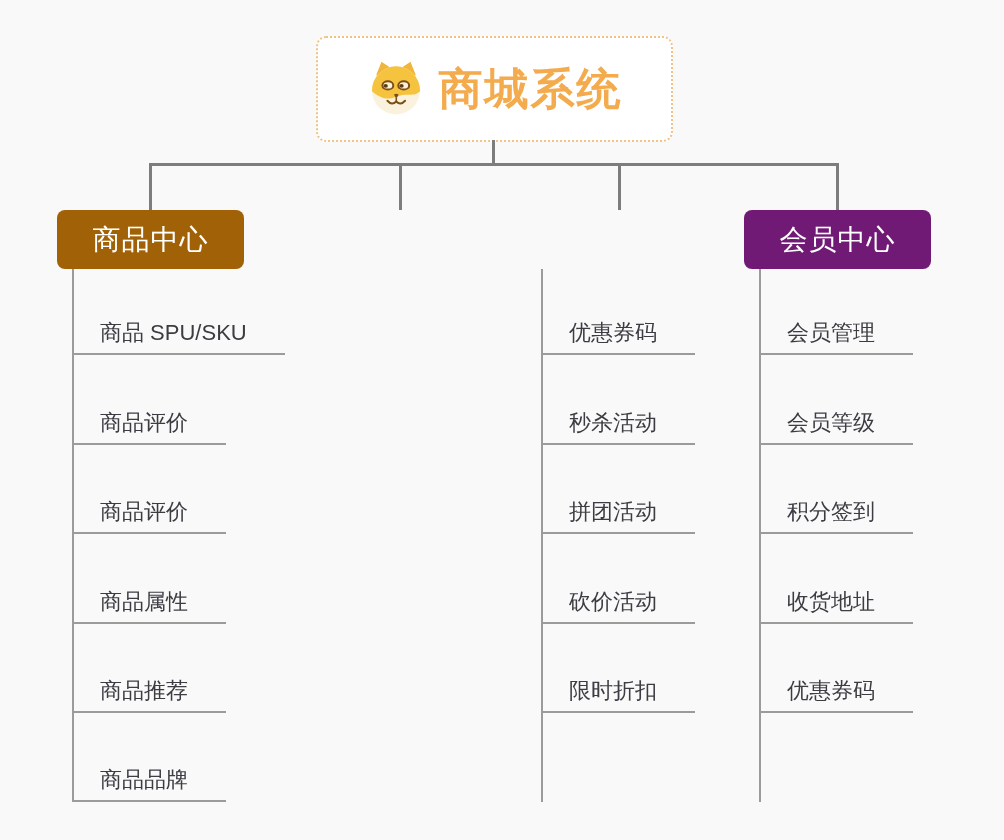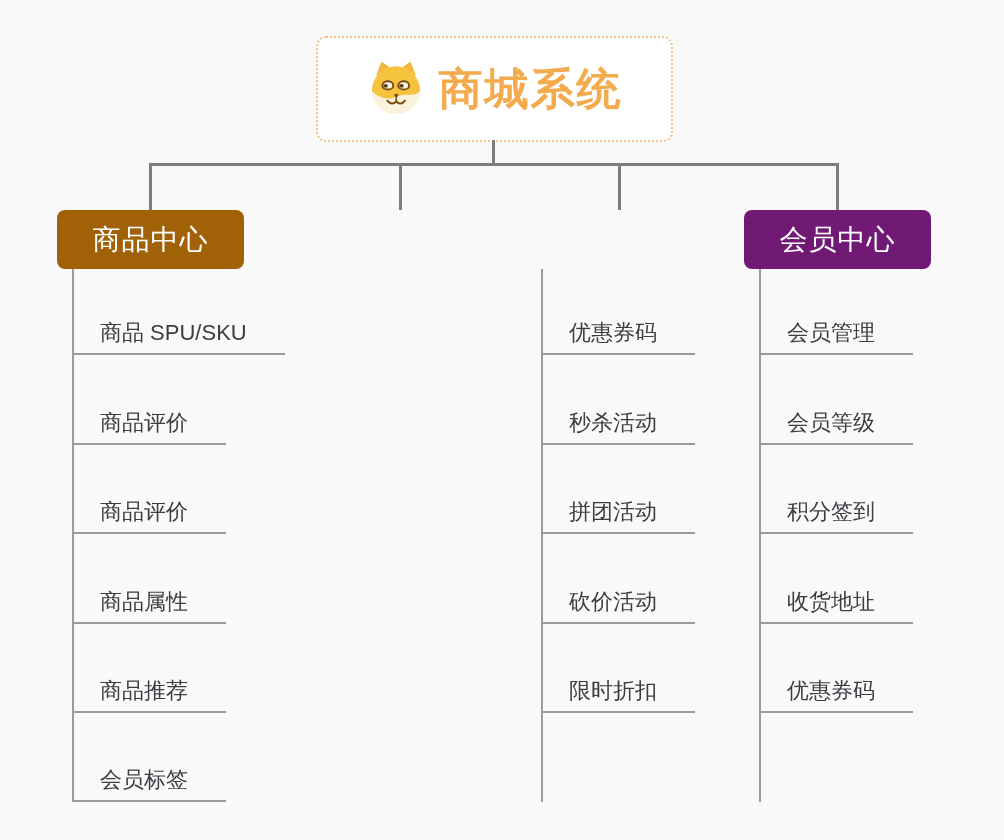--- a/index.html
+++ b/index.html
@@ -79,21 +79,21 @@
   <div class="trunk" id="drop4"></div>
 
   <div class="branch col1">
     <div class="branch-head" style="background-color: #a16207;">商品中心</div>
     <div class="vline"></div>
     <div class="leaf p1">商品 SPU/SKU</div>
     <div class="leaf p2">商品评价</div>
     <div class="leaf p3">商品评价</div>
     <div class="leaf p4">商品属性</div>
     <div class="leaf p5">商品推荐</div>
-    <div class="leaf p6">会员标签</div>
+    <div class="leaf p6">商品品牌</div>
   </div>
 
 
   <div class="branch col3">
     <div class="vline"></div>
     <div class="leaf p1">优惠券码</div>
     <div class="leaf p2">秒杀活动</div>
     <div class="leaf p3">拼团活动</div>
     <div class="leaf p4">砍价活动</div>
     <div class="leaf p5">限时折扣</div>

